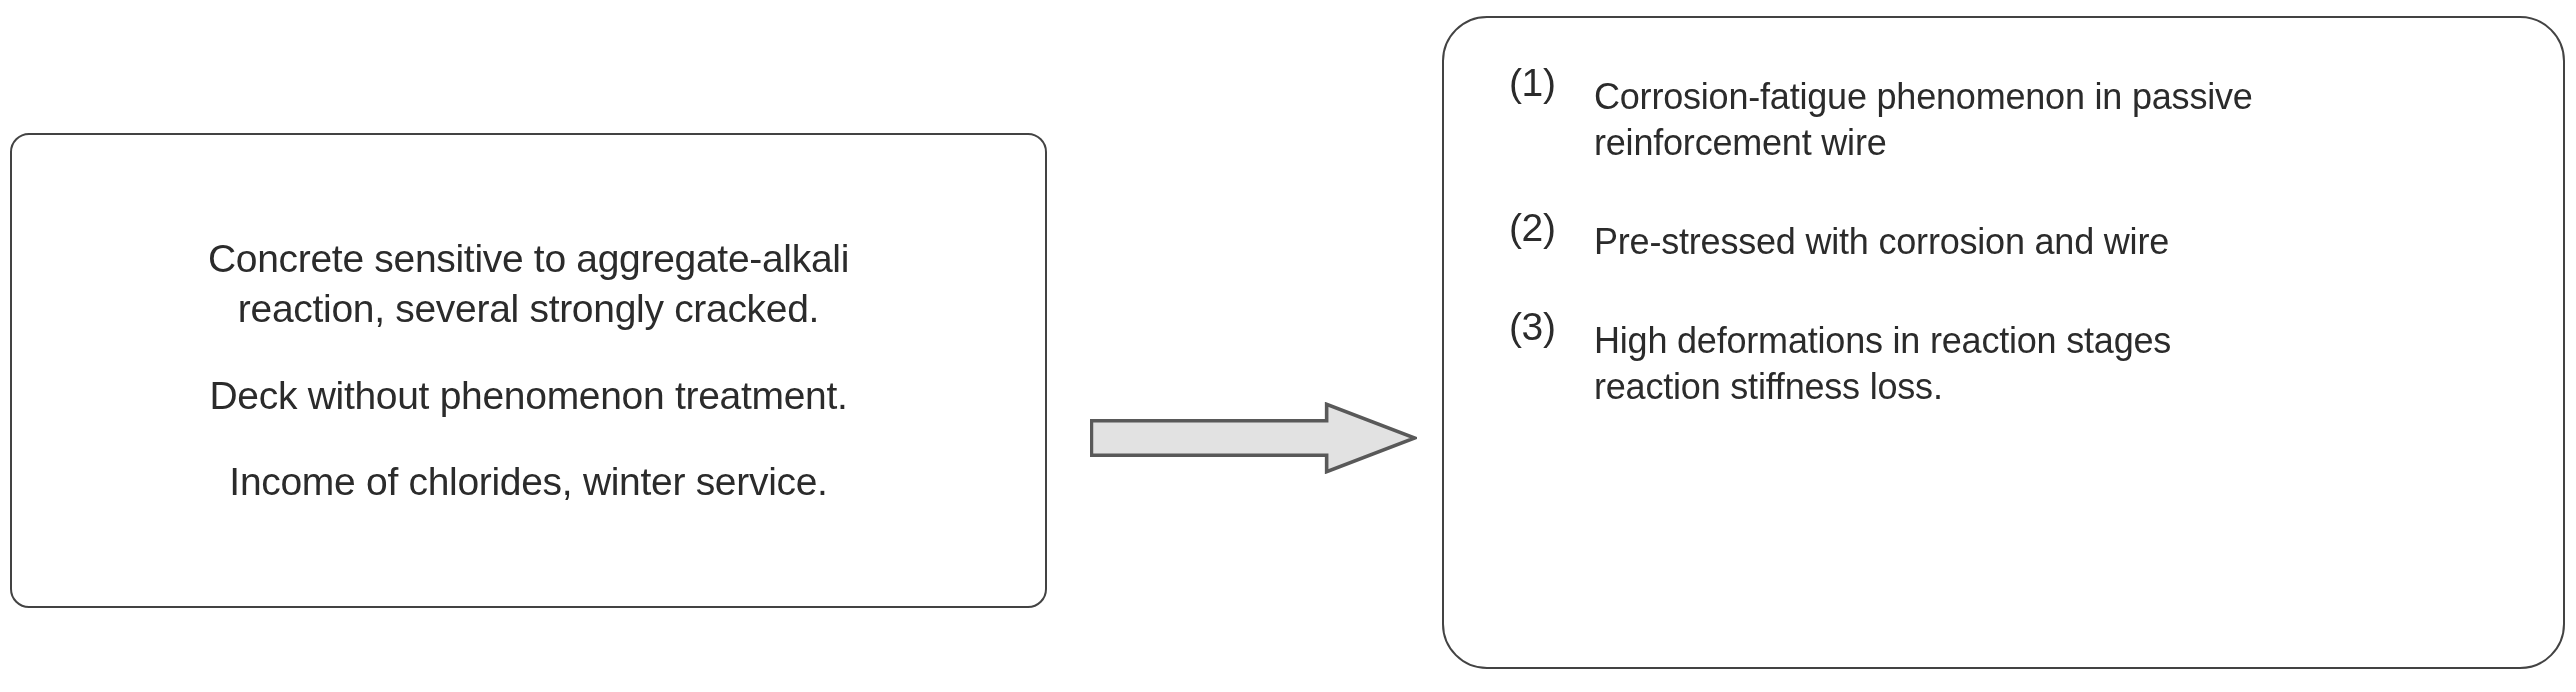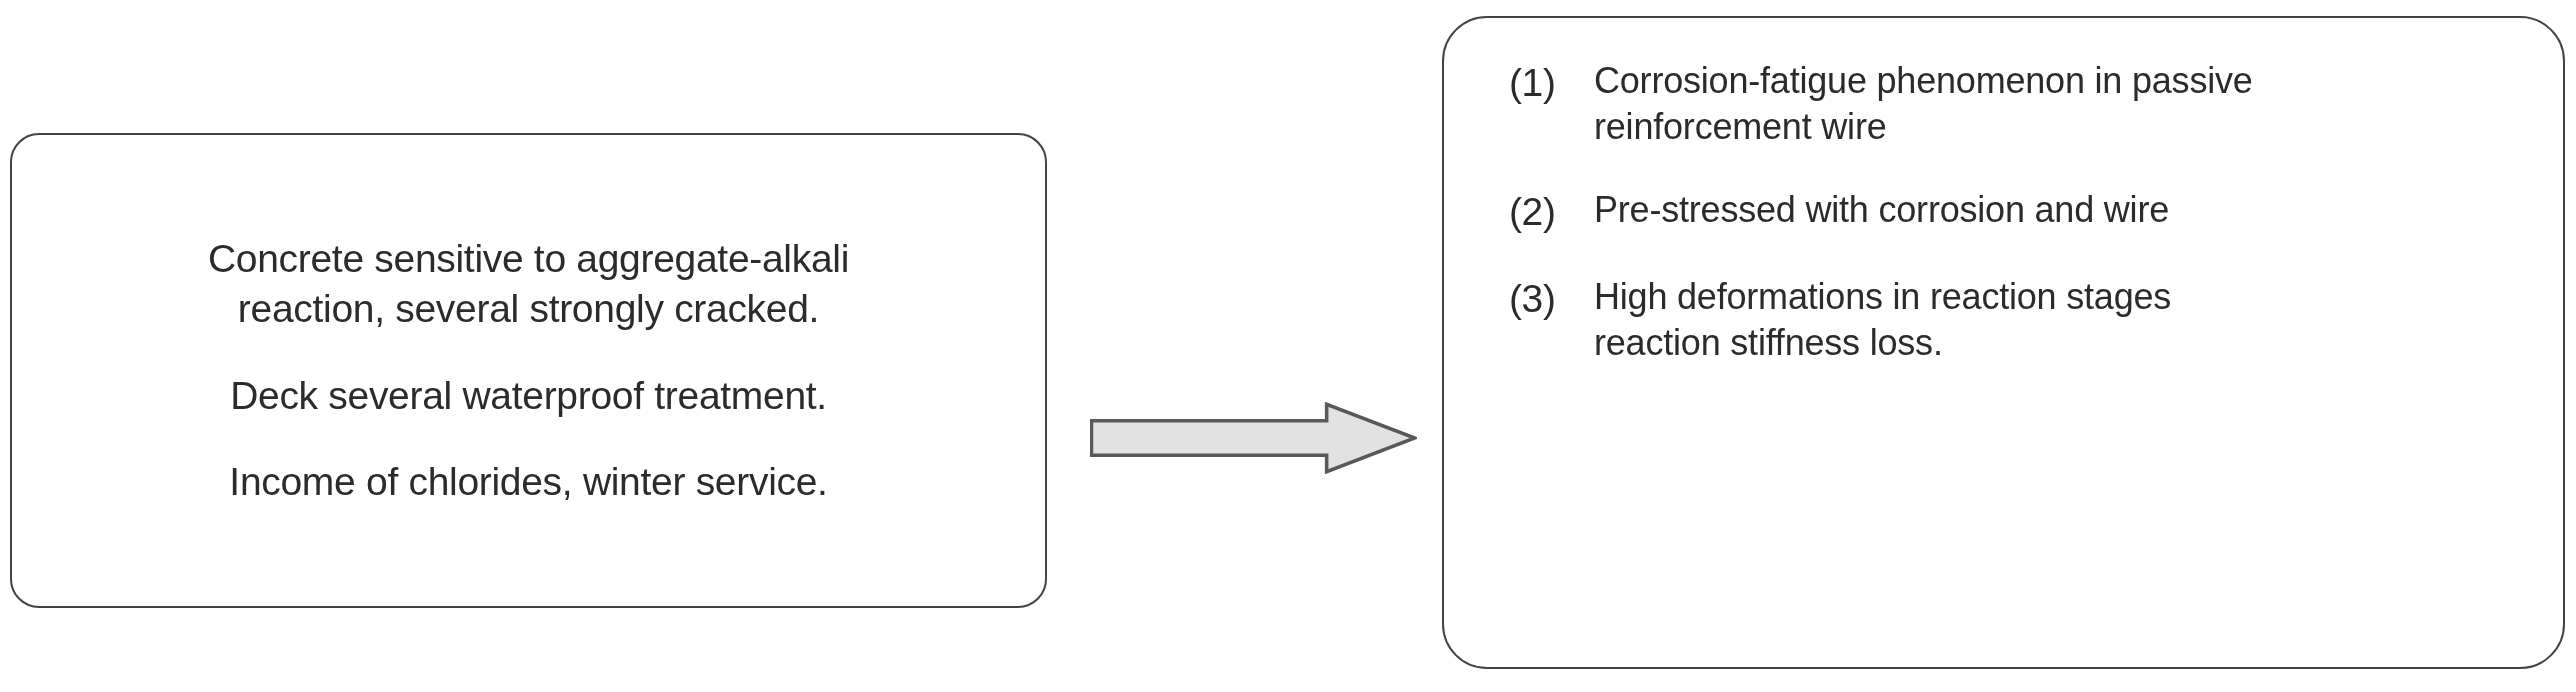--- a/index.html
+++ b/index.html
@@ -23,21 +23,21 @@
     background: #ffffff;
     border: 2.2px solid #434343;
     box-sizing: border-box;
   }
 
   #cause-box {
     left: 10px;
     top: 133px;
     width: 1037px;
     height: 475px;
-    border-radius: 29px;
+    border-radius: 19px;
   }
 
   #effect-box {
     left: 1442px;
     top: 16px;
     width: 1123px;
     height: 653px;
     border-radius: 45px;
   }
 
@@ -96,20 +96,21 @@
   }
   .effect-body {
     flex: 1 1 auto;
     font-size: 36px;
     line-height: 1.28;
     color: #2b2b2b;
     letter-spacing: -0.2px;
     text-align: justify;
     text-justify: inter-word;
     padding-right: 4.3px;
+    margin-top: 16px;
   }
   .effect-body .last-line {
     display: block;
     text-align: left;
   }
 
   
   #flow-arrow {
     position: absolute;
     left: 1090px;
@@ -121,21 +122,21 @@
 </head>
 <body>
 
 <div id="canvas">
 
   <div class="rbox" id="cause-box">
     <div id="cause-text">
       <div class="cause-para">Concrete sensitive to aggregate-alkali
 reaction, several strongly cracked.</div>
       <div class="cause-gap"></div>
-      <div class="cause-para">Deck several waterproof treatment.</div>
+      <div class="cause-para">Deck without phenomenon treatment.</div>
       <div class="cause-gap"></div>
       <div class="cause-para">Income of chlorides, winter service.</div>
     </div>
   </div>
 
   <div id="flow-arrow">
     <svg width="327" height="72" viewBox="0 0 456 100">
       <polygon points="2,26 330,26 330,3 453,50 330,97 330,74 2,74" fill="#e2e2e2" stroke="#595959" stroke-width="5" stroke-linejoin="miter"></polygon>
     </svg>
   </div>

